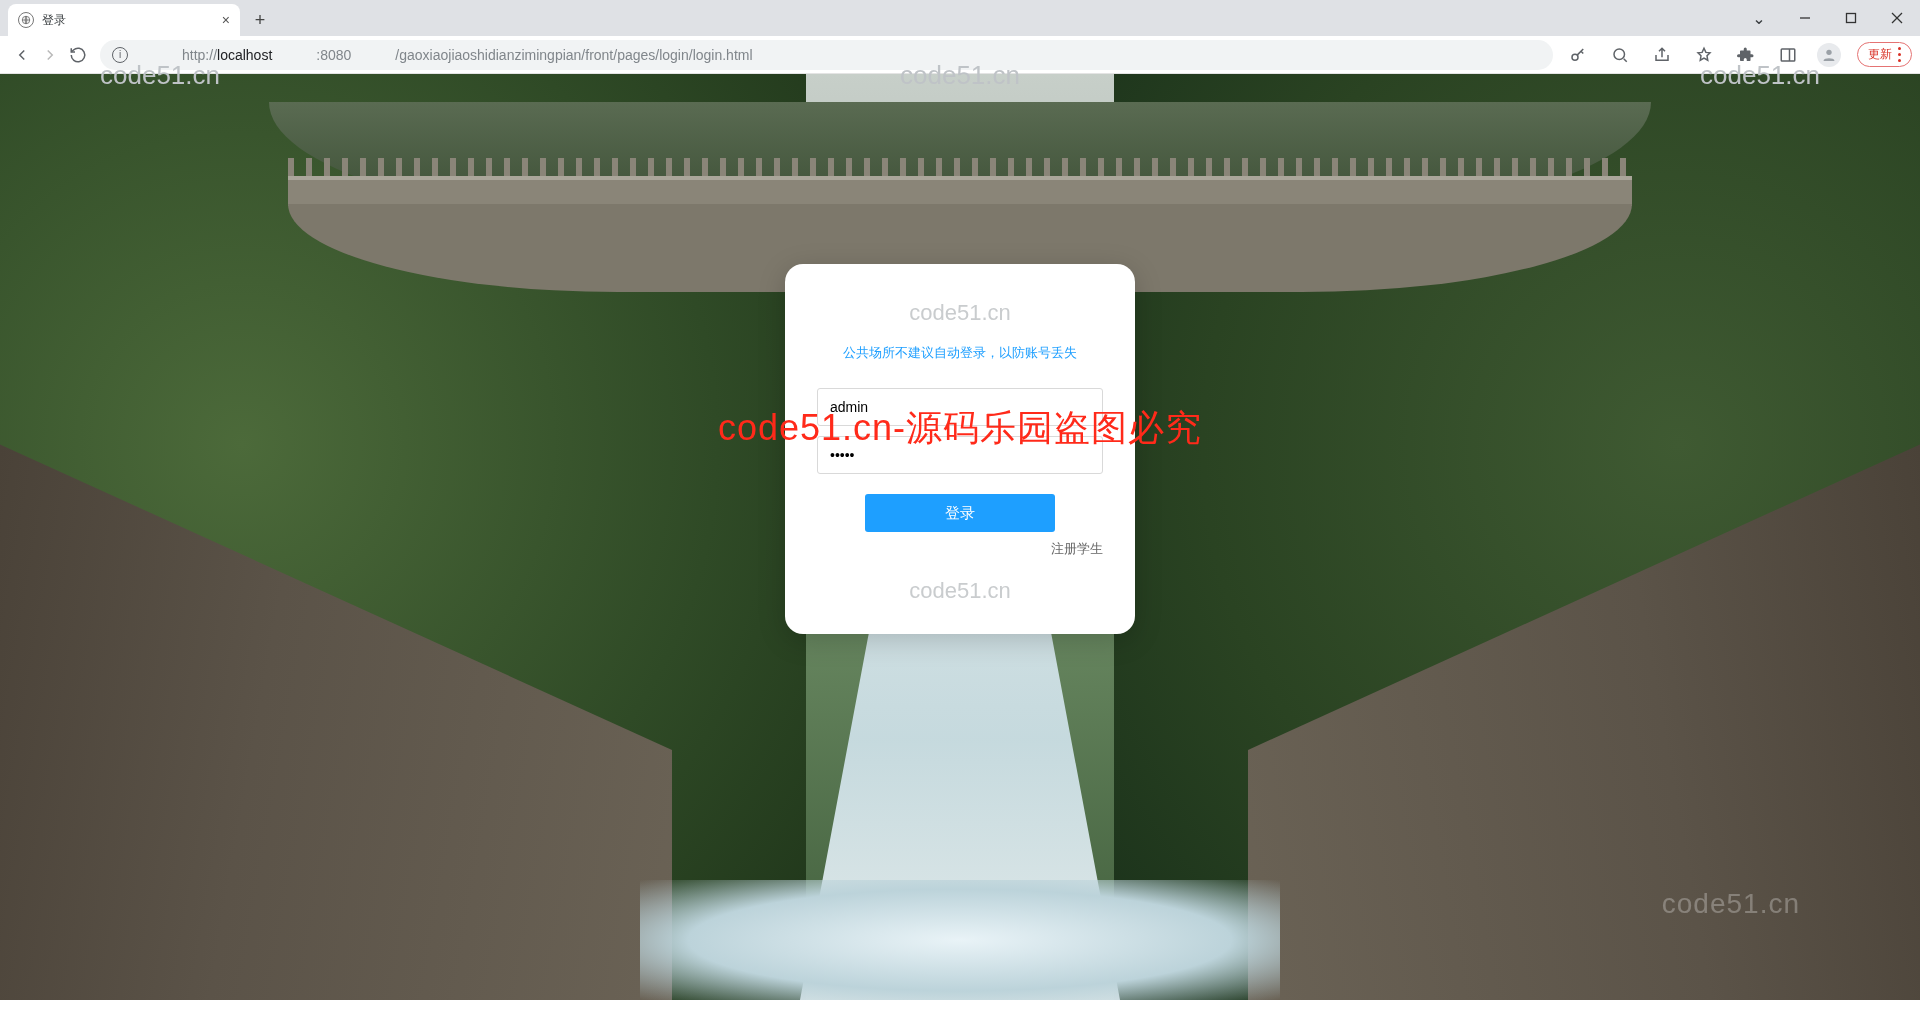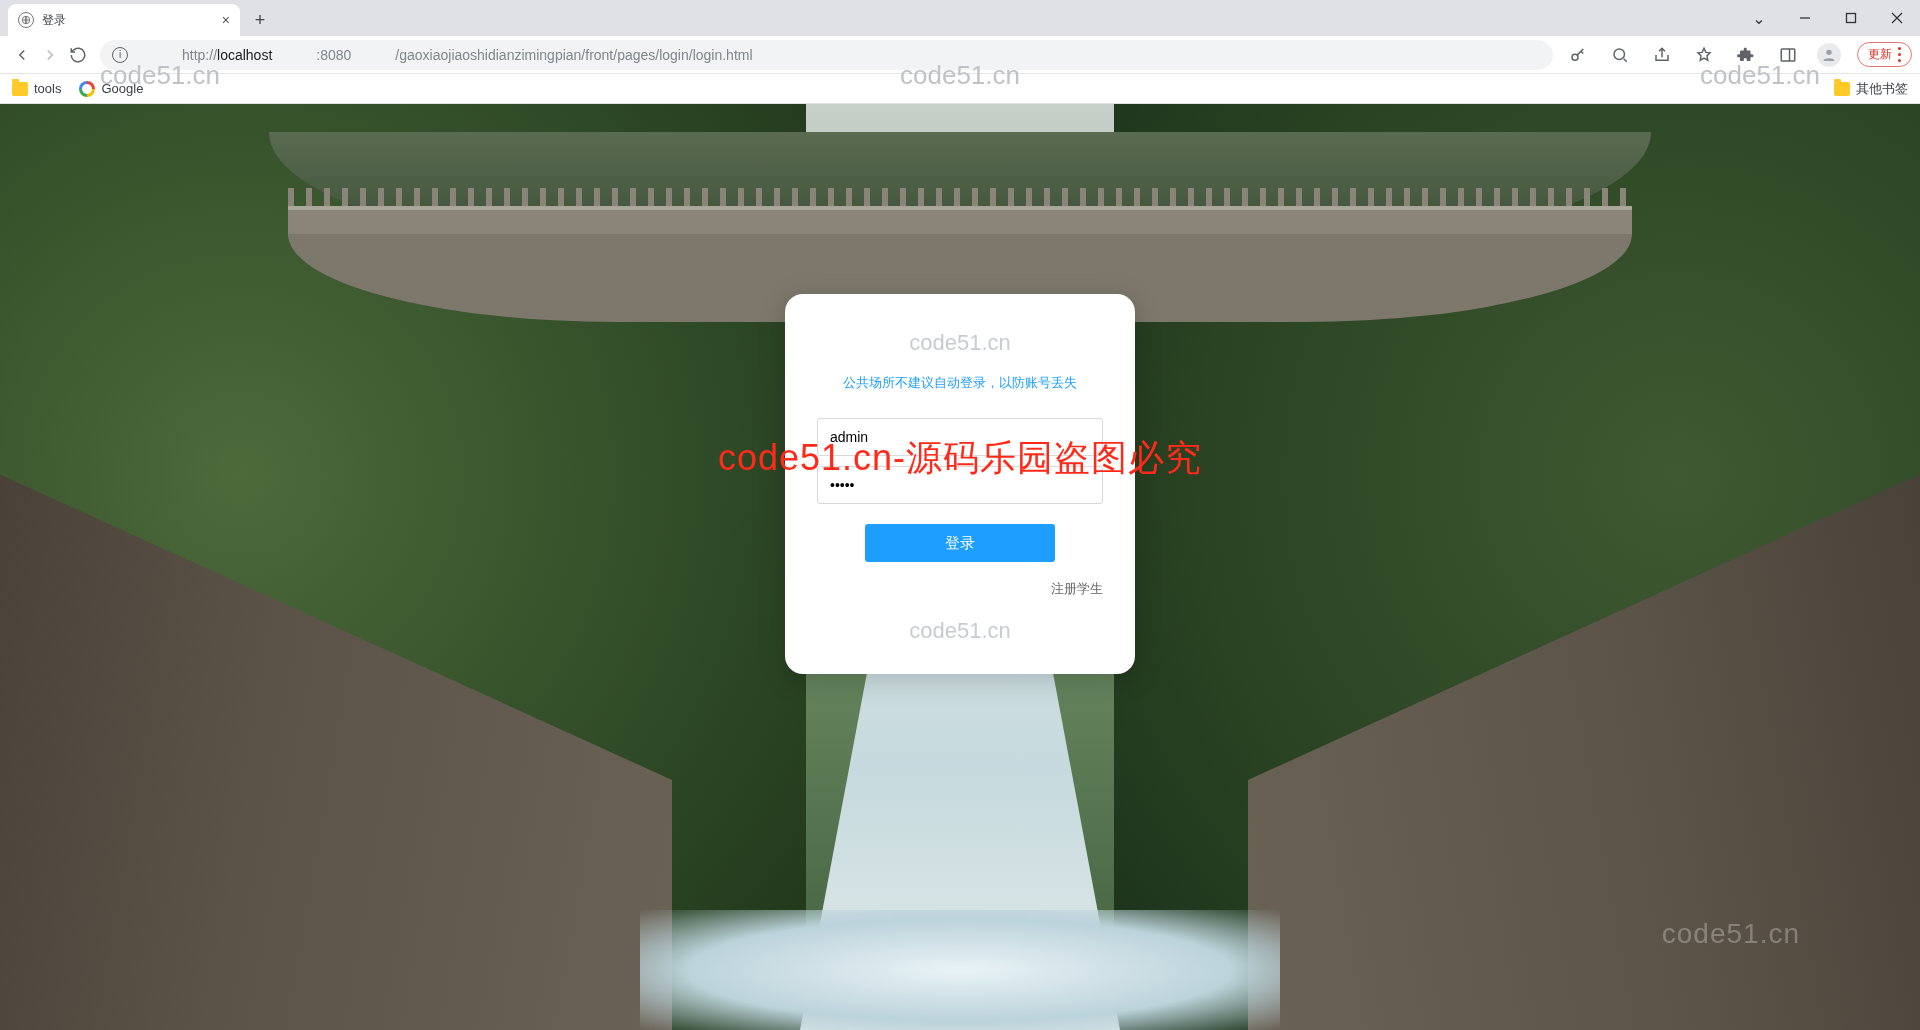--- a/index.html
+++ b/index.html
@@ -61,21 +61,21 @@
   .wm4 { right:120px; bottom:80px; color:rgba(255,255,255,0.28); }
 
   .overlay-text { position:absolute; left:50%; top:330px; transform:translateX(-50%); width:900px; text-align:center; color:#ff2a1a; font-size:36px; font-weight:500; letter-spacing:1px; z-index:20; pointer-events:none; }
 
   
   .card { position:absolute; left:50%; top:190px; transform:translateX(-50%); width:350px; background:#fff; border-radius:18px; padding:36px 32px 30px; box-shadow:0 6px 28px rgba(0,0,0,0.18); z-index:10; }
   .card .wm-in { color:#c9ccce; font-size:22px; text-align:center; }
   .card .notice { color:#1e9fff; font-size:13px; text-align:center; margin:18px 0 26px; }
   .card input { width:100%; height:38px; border:1px solid #d9d9d9; border-radius:3px; padding:0 12px; font-size:14px; margin-bottom:10px; outline:none; }
   .card .login-btn { display:block; width:190px; height:38px; margin:10px auto 0; background:#1e9fff; color:#fff; border:none; border-radius:3px; font-size:15px; cursor:pointer; }
-  .card .register { text-align:right; font-size:13px; color:#666; margin-top:18px; }
+  .card .register { text-align:right; font-size:13px; color:#666; margin-top:8px; }
   .card .wm-bottom { color:#c9ccce; font-size:22px; text-align:center; margin-top:20px; }
 
   .wm-row { position:absolute; top:60px; left:0; right:0; display:flex; justify-content:space-between; padding:0 100px; pointer-events:none; z-index:60;}
   .wm-row span { color:#bfc3c7; font-size:26px; }
 </style>
 </head>
 <body>
 
 <div class="chrome">
   <div class="tab-strip">
@@ -178,34 +178,20 @@
         <span>更新</span>
         <span class="menu-dots">
             <span></span>
             <span></span>
             <span></span>
           </span>
       </div>
     </div>
   </div>
 
-  <div class="bookmarks">
-    <div class="bm-item">
-      <span class="folder-icon"></span>
-      <span>tools</span>
-    </div>
-    <div class="bm-item">
-      <span class="g-icon"></span>
-      <span>Google</span>
-    </div>
-    <div class="bm-item bm-right">
-      <span class="folder-icon"></span>
-      <span>其他书签</span>
-    </div>
-  </div>
 </div>
 
 <div class="wm-row">
   <span>code51.cn</span>
   <span>code51.cn</span>
   <span>code51.cn</span>
 </div>
 
 <div class="page">
   <div class="bg">

